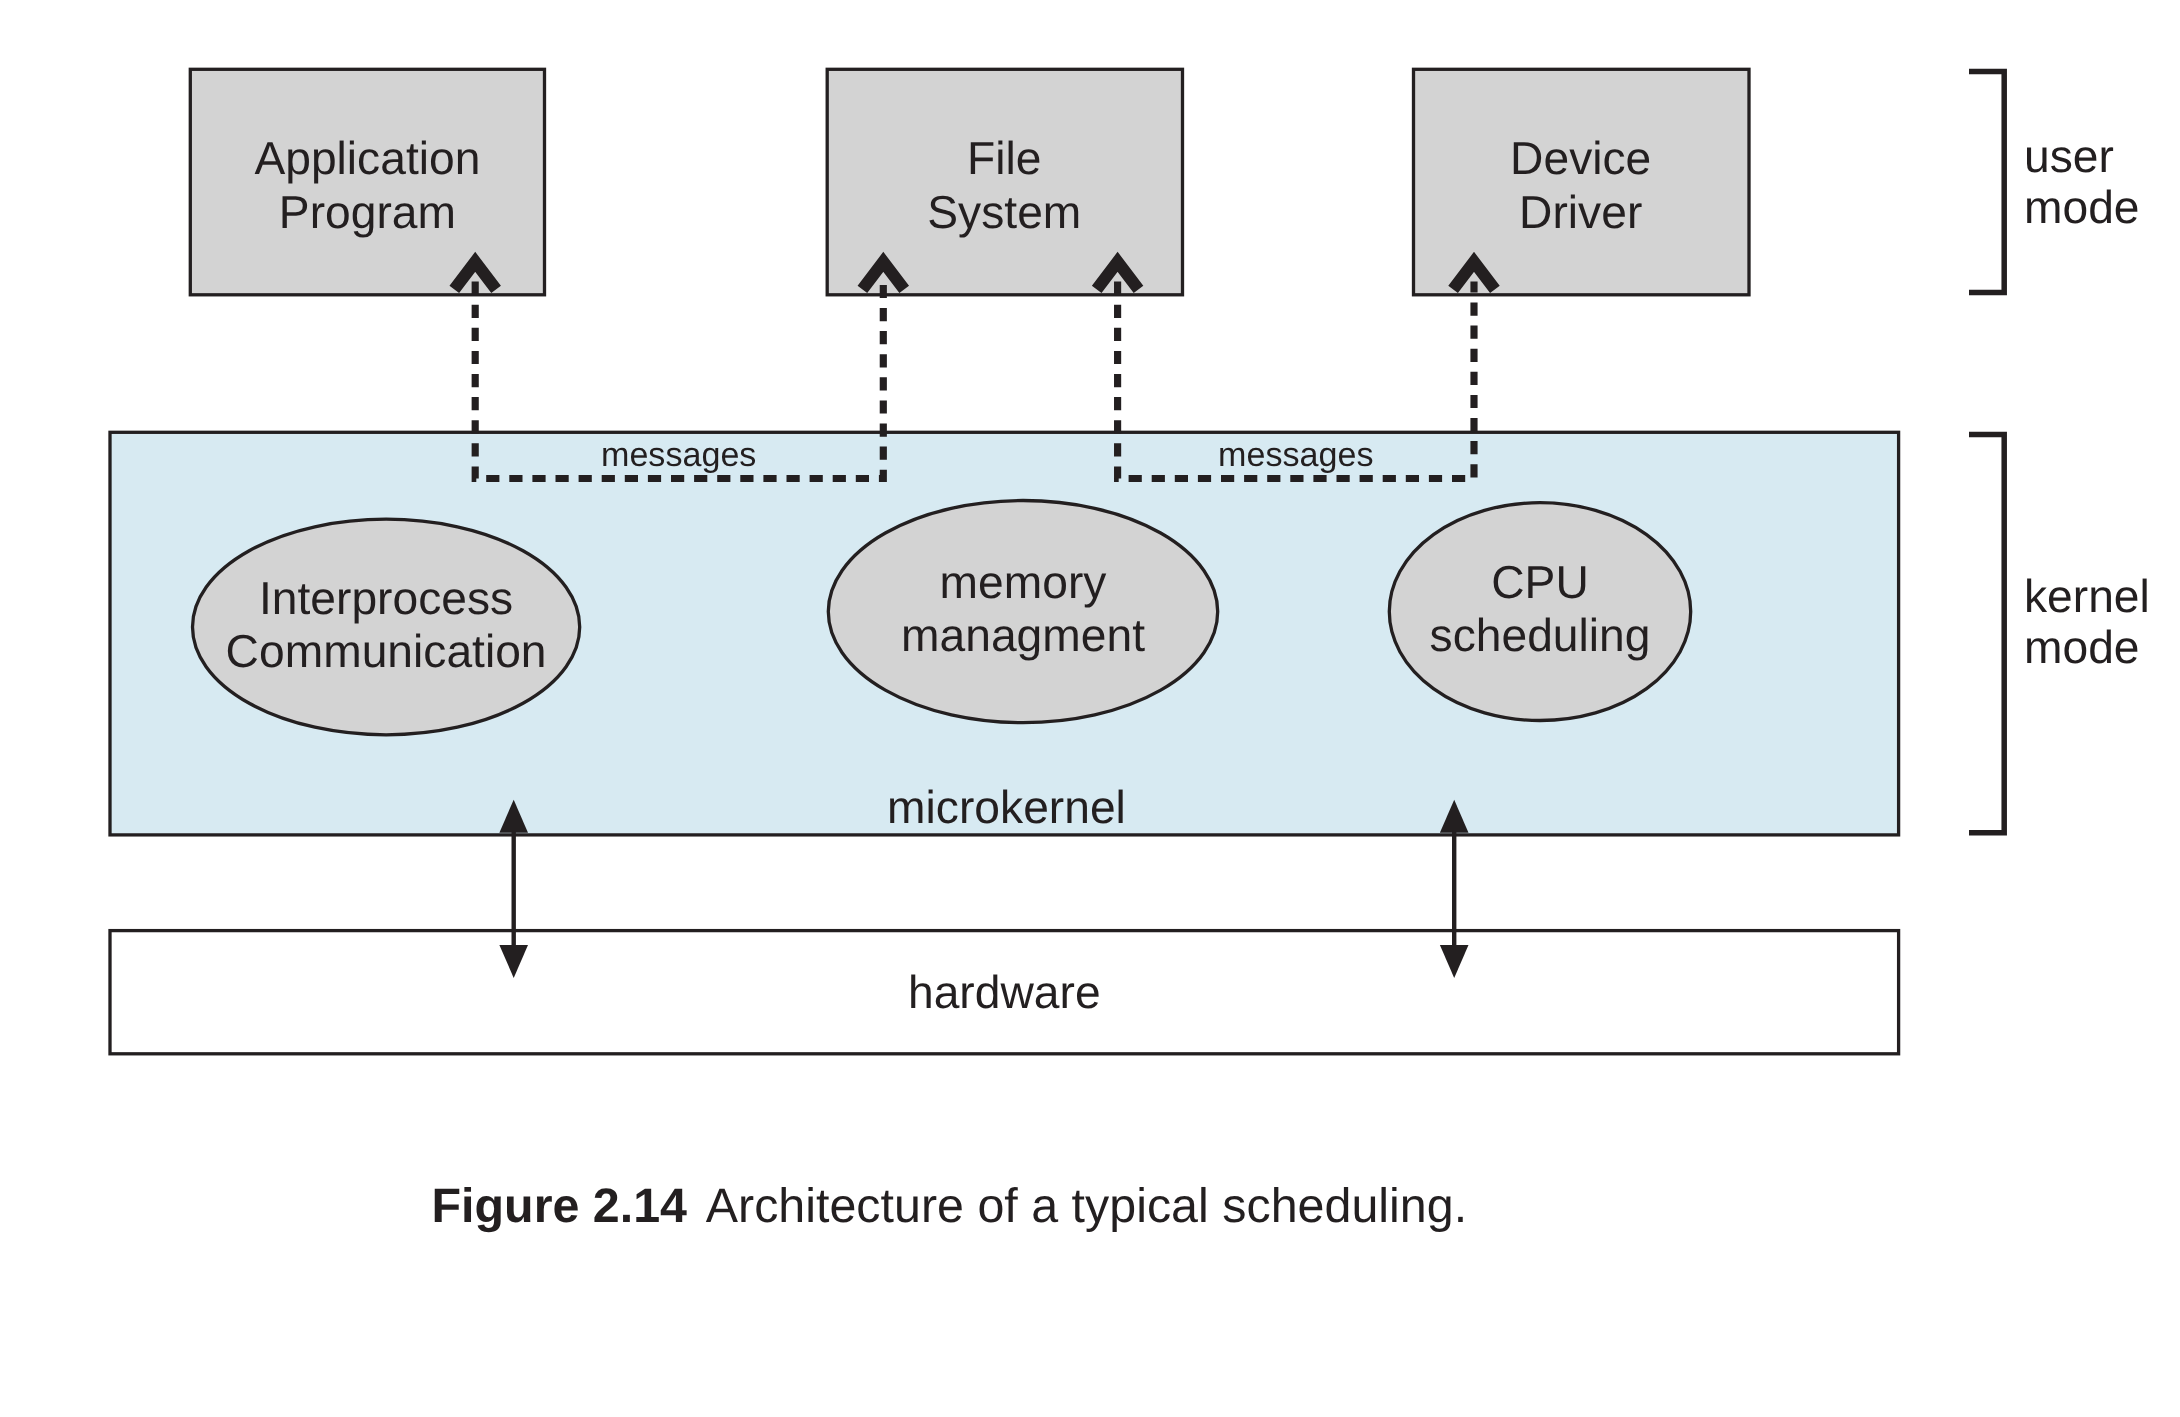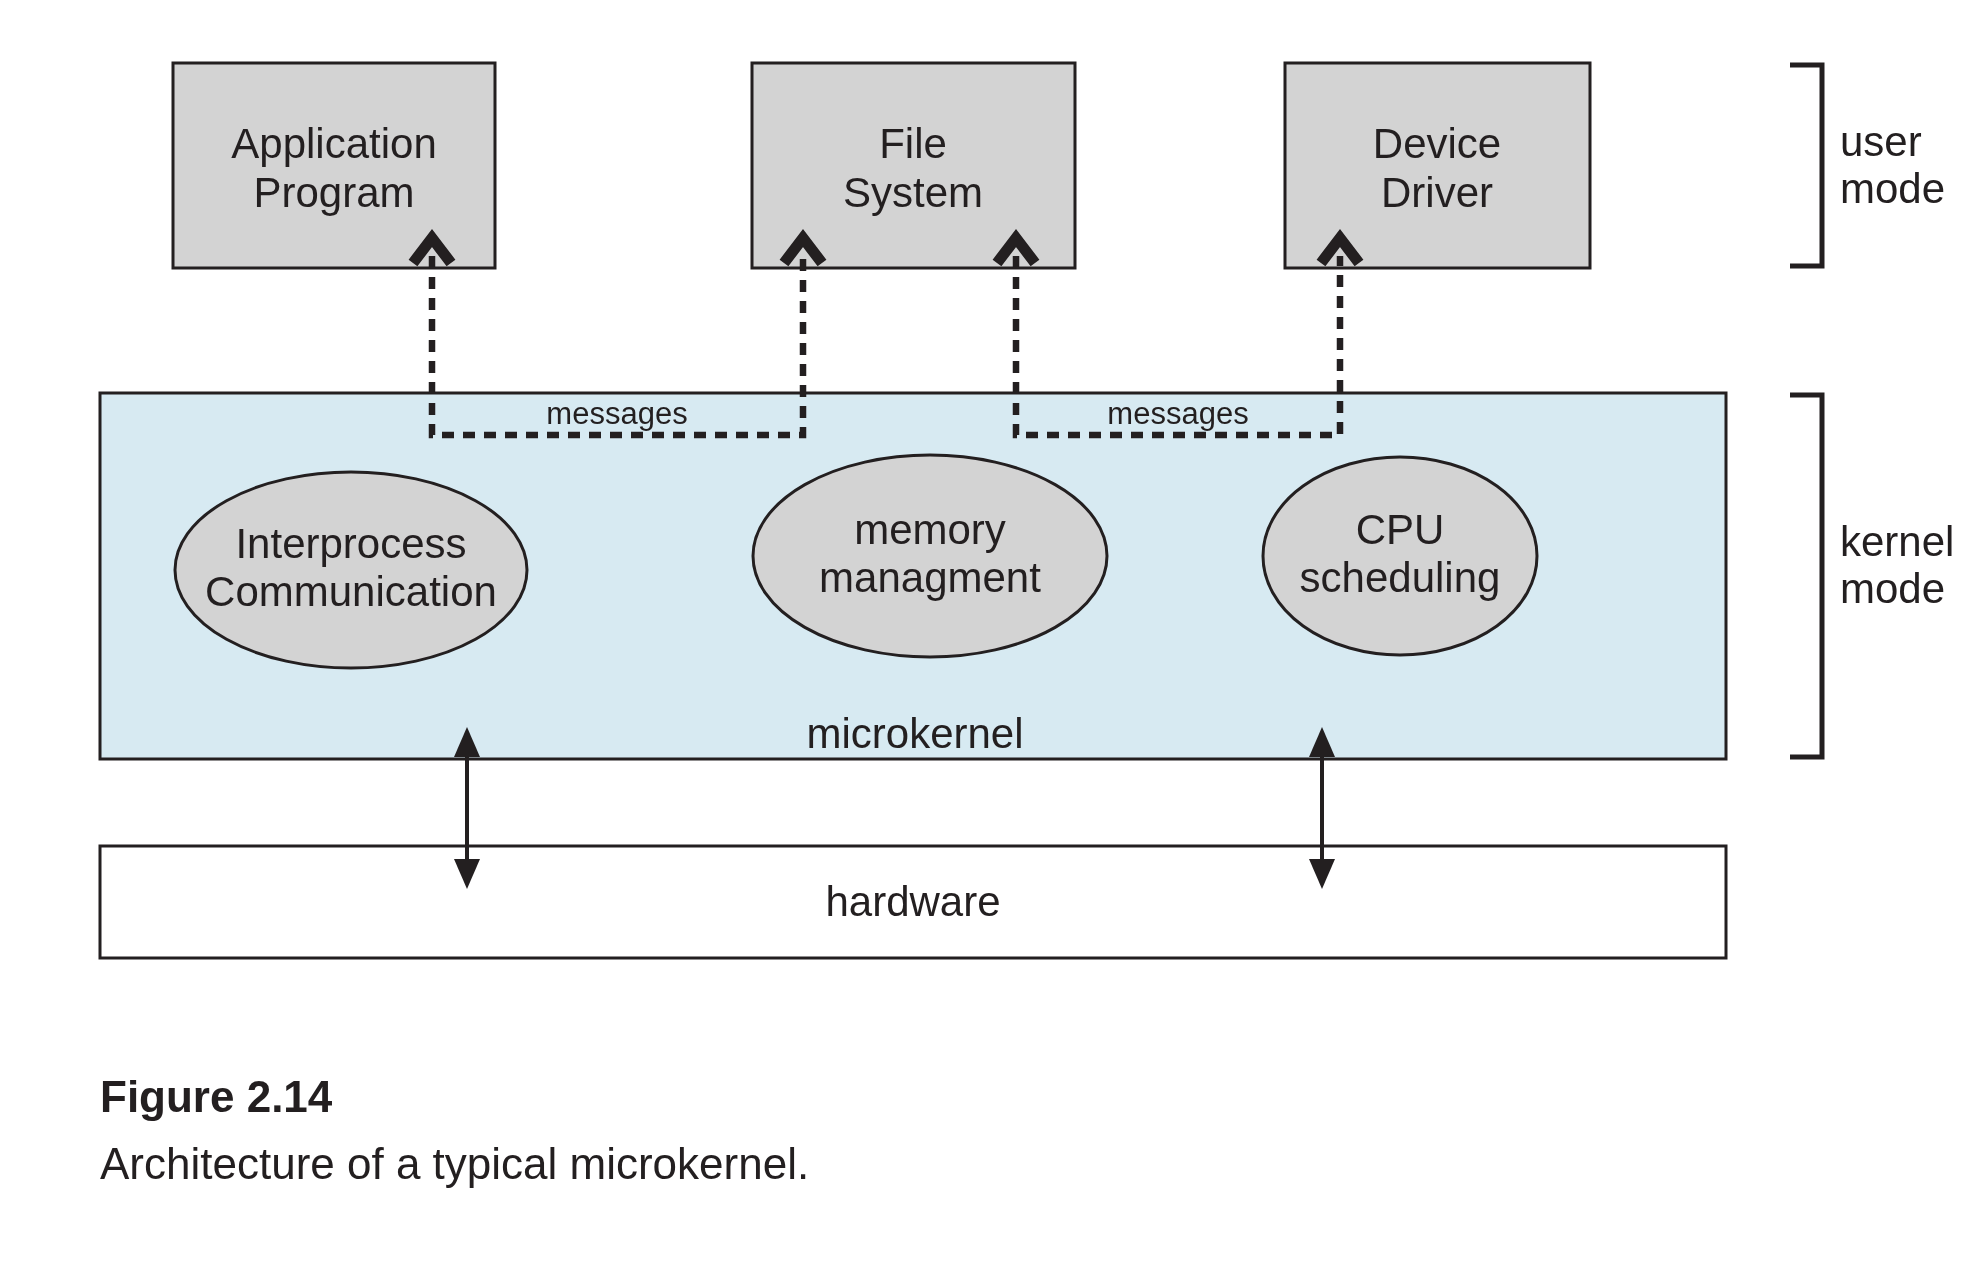--- a/index.html
+++ b/index.html
@@ -63,21 +63,20 @@
     left: 100px;
     top: 1072px;
     width: 1526px;
     display: flex;
     justify-content: center;
     align-items: baseline;
     gap: 17px;
     font-size: 44px;
     color: #231f20;
     white-space: nowrap;
-    flex-direction: column;
   }
   .caption .fig-label {
     font-weight: bold;
   }
 </style>
 </head>
 <body>
 
 <div class="stage">
 
@@ -143,16 +142,16 @@
     <text x="1840" y="156" text-anchor="start">user</text>
     <text x="1840" y="203" text-anchor="start">mode</text>
 
     <path d="M 1790 395 L 1822 395 L 1822 757 L 1790 757" class="bracket"></path>
     <text x="1840" y="556" text-anchor="start">kernel</text>
     <text x="1840" y="603" text-anchor="start">mode</text>
   </svg>
 
   <div class="caption">
     <span class="fig-label">Figure 2.14</span>
-    <span class="fig-text">Architecture of a typical microkernel.</span>
+    <span class="fig-text">Architecture of a typical scheduling.</span>
   </div>
 
 </div>
 
 </body></html>

